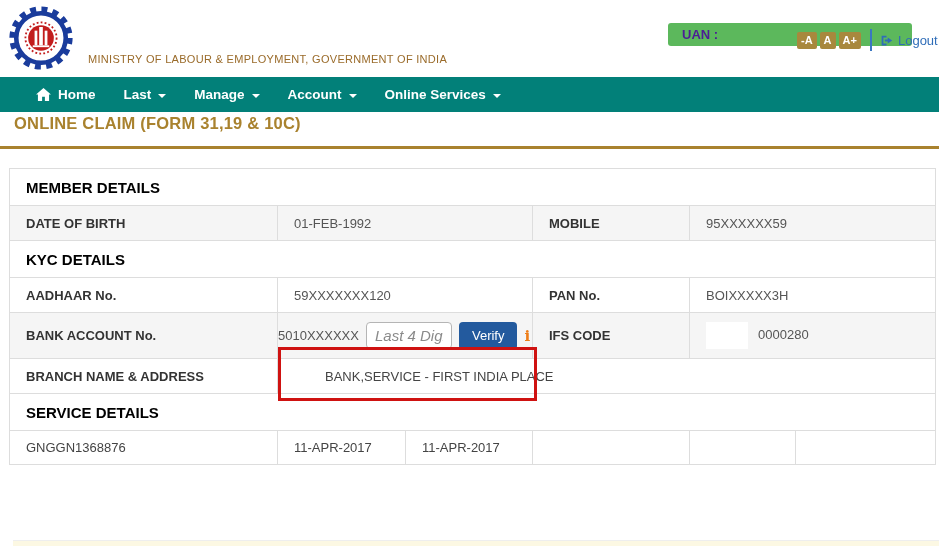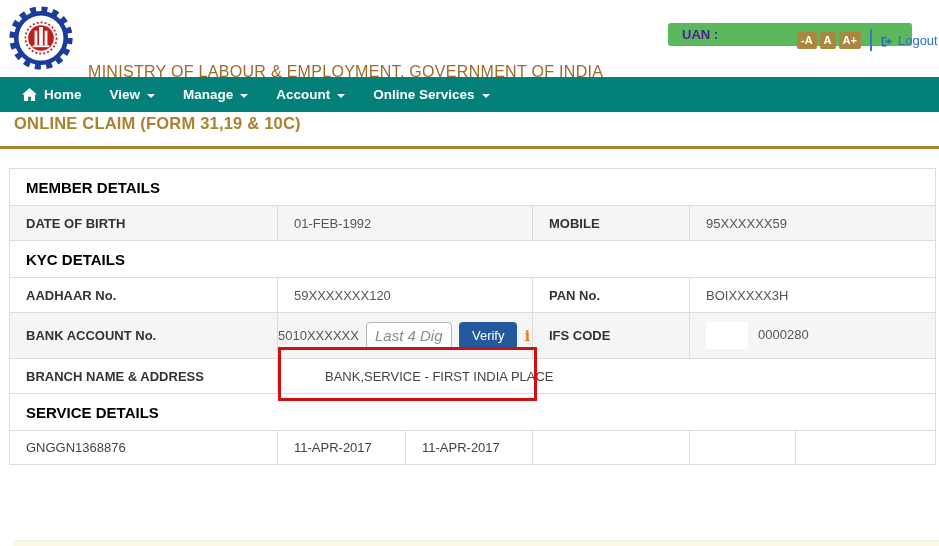--- a/index.html
+++ b/index.html
@@ -4,36 +4,36 @@
 <style>
   * { margin:0; padding:0; box-sizing:border-box; }
   html,body { width:939px; height:546px; overflow:hidden; background:#fff;
               font-family:"Liberation Sans", sans-serif; position:relative; }
 
   
   .hdr { position:absolute; top:0; left:0; width:939px; height:77px; background:#fff; }
   .logo { position:absolute; left:8px; top:5px; width:66px; height:66px; }
   .org-title { position:absolute; left:88px; top:22px; font-size:15px; font-weight:bold;
                color:#028079; letter-spacing:.2px; }
-  .ministry { position:absolute; left:88px; top:63px; font-size:16px; color:#9a6b2a;
+  .ministry { position:absolute; left:88px; top:53px; font-size:11px; color:#9a6b2a;
               letter-spacing:.3px; }
   .uan-bar { position:absolute; left:668px; top:3px; width:244px; height:23px;
              background:#5cb85c; border-radius:3px; color:#4c1d95; font-weight:bold;
              font-size:13px; line-height:23px; padding-left:14px;margin-top:20px; }
   .hdr-controls { position:absolute; top:29px; left:797px; height:22px;
                   display:flex; align-items:center; }
   .font-btn { background:#a8883d; color:#fff; font-weight:bold; font-size:11px;
               height:17px; line-height:17px; padding:0 4px; margin-right:3px;
               border-radius:2px; cursor:pointer; text-align:center; }
   .vdivider { width:2px; height:22px; background:#3a77c2; margin:0 8px 0 6px; }
-  .logout { color:#2f6db8; font-size:13px; display:flex; align-items:flex-end; gap:5px; cursor:pointer; }
+  .logout { color:#2f6db8; font-size:13px; display:flex; align-items:center; gap:5px; cursor:pointer; }
 
   
   .navbar { position:absolute; top:77px; left:0; width:939px; height:35px; background:#028079;
-            display:flex; align-items:stretch; padding-left:8px; }
+            display:flex; align-items:stretch; padding-left:22px; }
   .nav-item { color:#fff; font-weight:bold; font-size:13.5px; padding:0 14px;
               display:flex; align-items:center; gap:7px; cursor:pointer; }
   .caret { width:0; height:0; border-left:4px solid transparent;
            border-right:4px solid transparent; border-top:4px solid #fff; margin-top:2px; }
 
   
   .page-title { position:absolute; top:114px; left:14px; font-size:16.5px; font-weight:bold;
                 color:#a9822e; letter-spacing:.2px; }
   .title-rule { position:absolute; top:146px; left:0; width:939px; height:3px; background:#a9822e; }
 
@@ -104,21 +104,21 @@
 </div>
 
 <div class="navbar">
   <div class="nav-item">
     <svg width="15" height="13" viewBox="0 0 16 14" fill="#fff">
       <path d="M8 0L0 7h2v7h4.5V9.5h3V14H14V7h2z"></path>
     </svg>
     <span>Home</span>
   </div>
   <div class="nav-item">
-    <span>View</span>
+    <span>Last</span>
     <span class="caret"></span>
   </div>
   <div class="nav-item">
     <span>Manage</span>
     <span class="caret"></span>
   </div>
   <div class="nav-item">
     <span>Account</span>
     <span class="caret"></span>
   </div>

